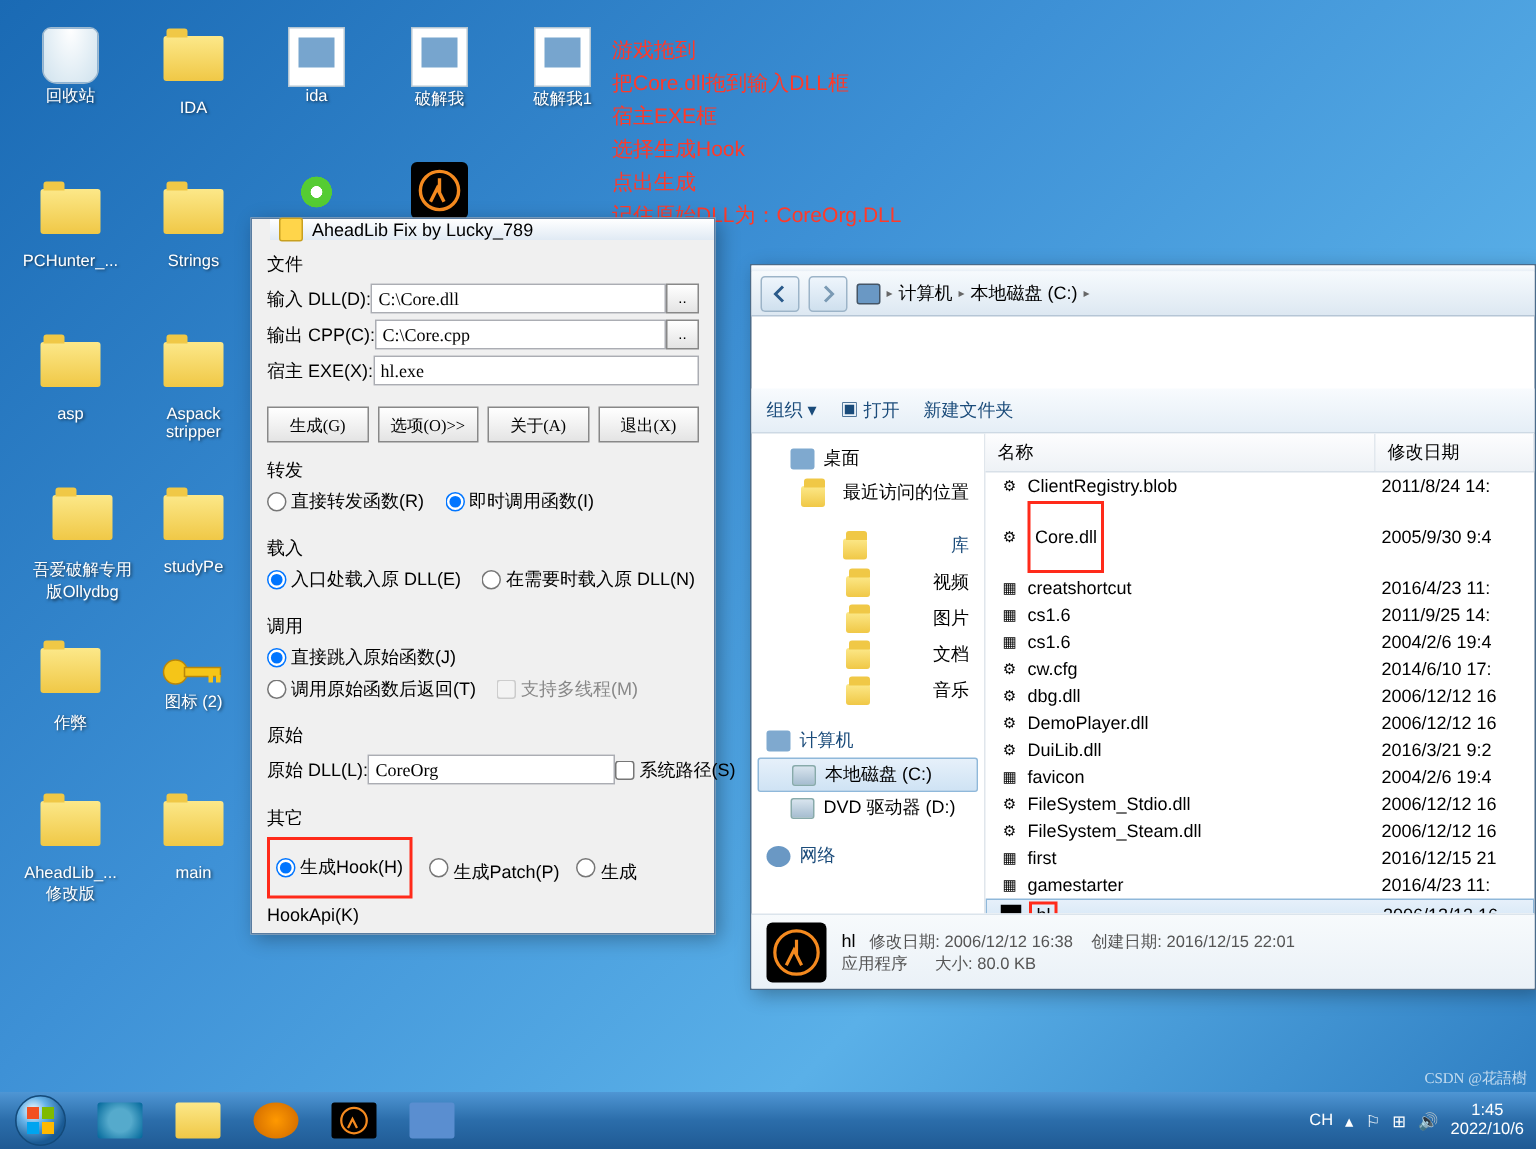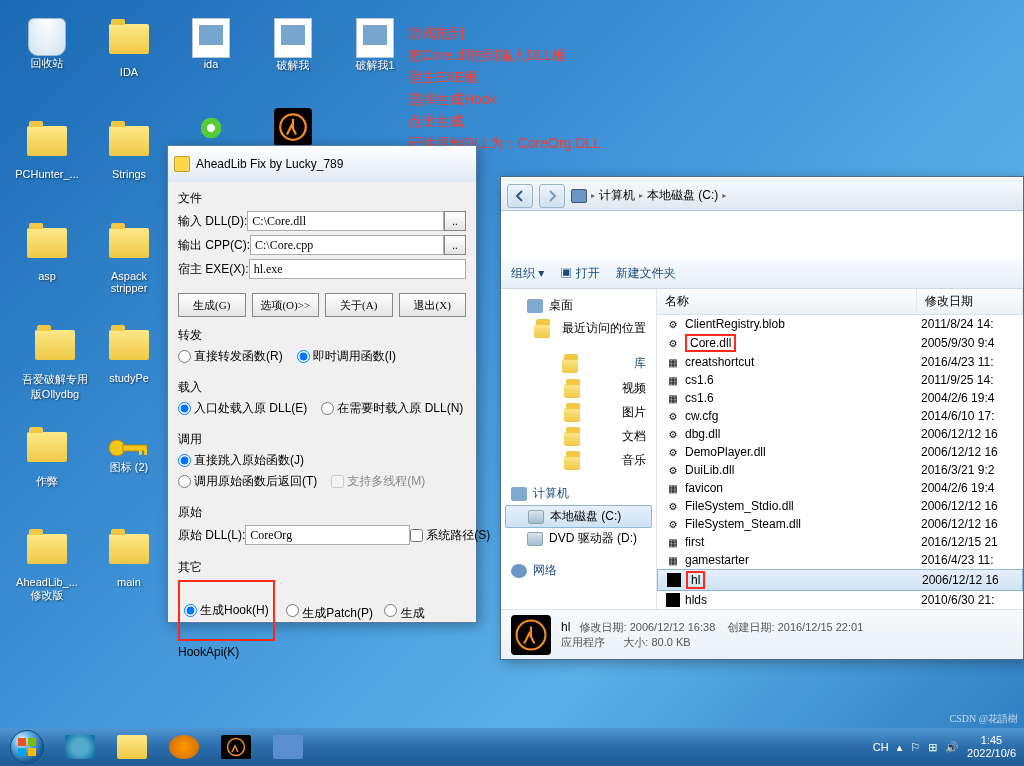--- a/index.html
+++ b/index.html
@@ -17,21 +17,21 @@
 .hl-icon { width: 38px; height: 38px; margin: 0 auto; background: #000; border-radius: 4px; display: flex; align-items: center; justify-content: center; }
 .hl-icon svg { width: 30px; height: 30px; }
 .key { width: 44px; height: 24px; margin: 10px auto 0; }
 .flower { width: 36px; height: 36px; margin: 2px auto; background: radial-gradient(circle, #fff 15%, #5c3 16% 40%, transparent 41%); border-radius: 50%; }
 
 
 .annot { position: absolute; left: 408px; top: 22px; color: #ff3a2a; font-size: 14px; line-height: 22px; font-family: SimSun, serif; }
 
 
 .ahead { position: absolute; left: 167px; top: 145px; width: 310px; height: 478px; background: #f0f0f0; border: 1px solid #5a7ca0; box-shadow: 3px 3px 12px rgba(0,0,0,.3); }
-.ahead .titlebar { height: 36px; background: linear-gradient(#fff, #e0eaf4); display: flex; align-items: center; padding: 0 6px; font-size: 12px; color: #000; }
+.ahead .titlebar { height: 14px; background: linear-gradient(#fff, #e0eaf4); display: flex; align-items: center; padding: 0 6px; font-size: 12px; color: #000; margin-left: 12px; }
 .ahead .titlebar .ticon { width: 16px; height: 16px; margin-right: 6px; background: #ffd54a; border: 1px solid #c8a020; border-radius: 2px; }
 .ahead-body { padding: 8px 10px; font-size: 12px; color: #000; }
 .agrp { margin-bottom: 14px; }
 .agrp-title { font-size: 12px; margin-bottom: 4px; }
 .arow { display: flex; align-items: center; margin-bottom: 4px; gap: 0; font-family: SimSun, serif; }
 .arow label { white-space: nowrap; }
 .arow input[type=text] { flex: 1; border: 1px solid #abadb3; padding: 2px 4px; font-size: 12px; font-family: SimSun, serif; height: 20px; }
 .bbtn { width: 22px; height: 20px; border: 1px solid #888; background: linear-gradient(#fff,#e4e4e4); font-size: 10px; }
 .btnrow { display: flex; gap: 6px; margin: 8px 0 10px; }
 .btnrow button { flex: 1; height: 24px; border: 1px solid #888; background: linear-gradient(#fff,#e4e4e4); font-size: 11px; font-family: SimSun, serif; }
@@ -280,21 +280,21 @@
         <label>原始 DLL(L):</label>
         <input type="text" class="redbox" style="flex: 0 0 90px;" value="CoreOrg">
         <label class="chk" style="color:#000">
             <input type="checkbox" style=""> 
             <span>系统路径(S)</span>
           </label>
       </div>
     </div>
     <div class="agrp">
       <div class="agrp-title">其它</div>
-      <div class="radio-row redbox" style="display:inline-flex;padding:20px 4px">
+      <div class="radio-row redbox" style="display:inline-flex;padding:10px 4px">
         <label>
             <input type="radio" name="ot" checked="" style=""> 
             <span>生成Hook(H)</span>
           </label>
       </div>
       <label style="margin-left:8px"><input type="radio" name="ot" style=""> <span>生成Patch(P)</span></label>
       <label style="margin-left:8px"><input type="radio" name="ot" style=""> <span>生成HookApi(K)</span></label>
     </div>
   </div>
 </div>
@@ -387,21 +387,21 @@
         <div class="col" style="flex:1">修改日期</div>
       </div>
       <div class="flist" id="flist">
           <div class="frow">
             <div class="c1"><span class="ficn">⚙</span>ClientRegistry.blob</div>
             <div class="c2">2011/8/24 14:</div>
           </div>
           <div class="frow">
             <div class="c1">
               <span class="ficn">⚙</span>
-              <span style="border:2px solid #ff2a1a;padding:0 3px">Core.dll</span>
+              <span style="border:2px solid #ff2a1a;padding:15px 3px">Core.dll</span>
             </div>
             <div class="c2">2005/9/30 9:4</div>
           </div>
           <div class="frow">
             <div class="c1"><span class="ficn">▦</span>creatshortcut</div>
             <div class="c2">2016/4/23 11:</div>
           </div>
           <div class="frow">
             <div class="c1"><span class="ficn">▦</span>cs1.6</div>
             <div class="c2">2011/9/25 14:</div>

